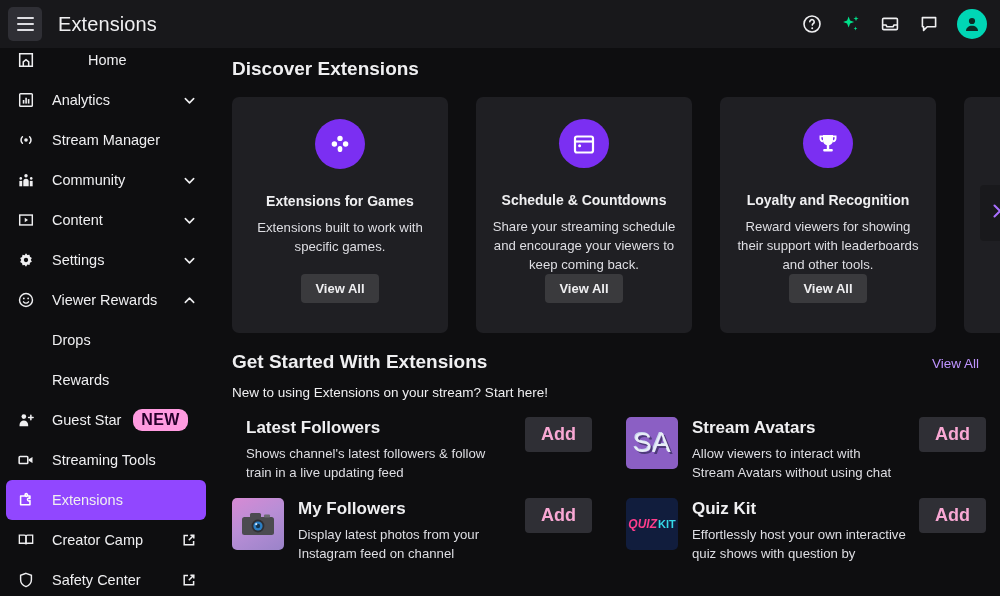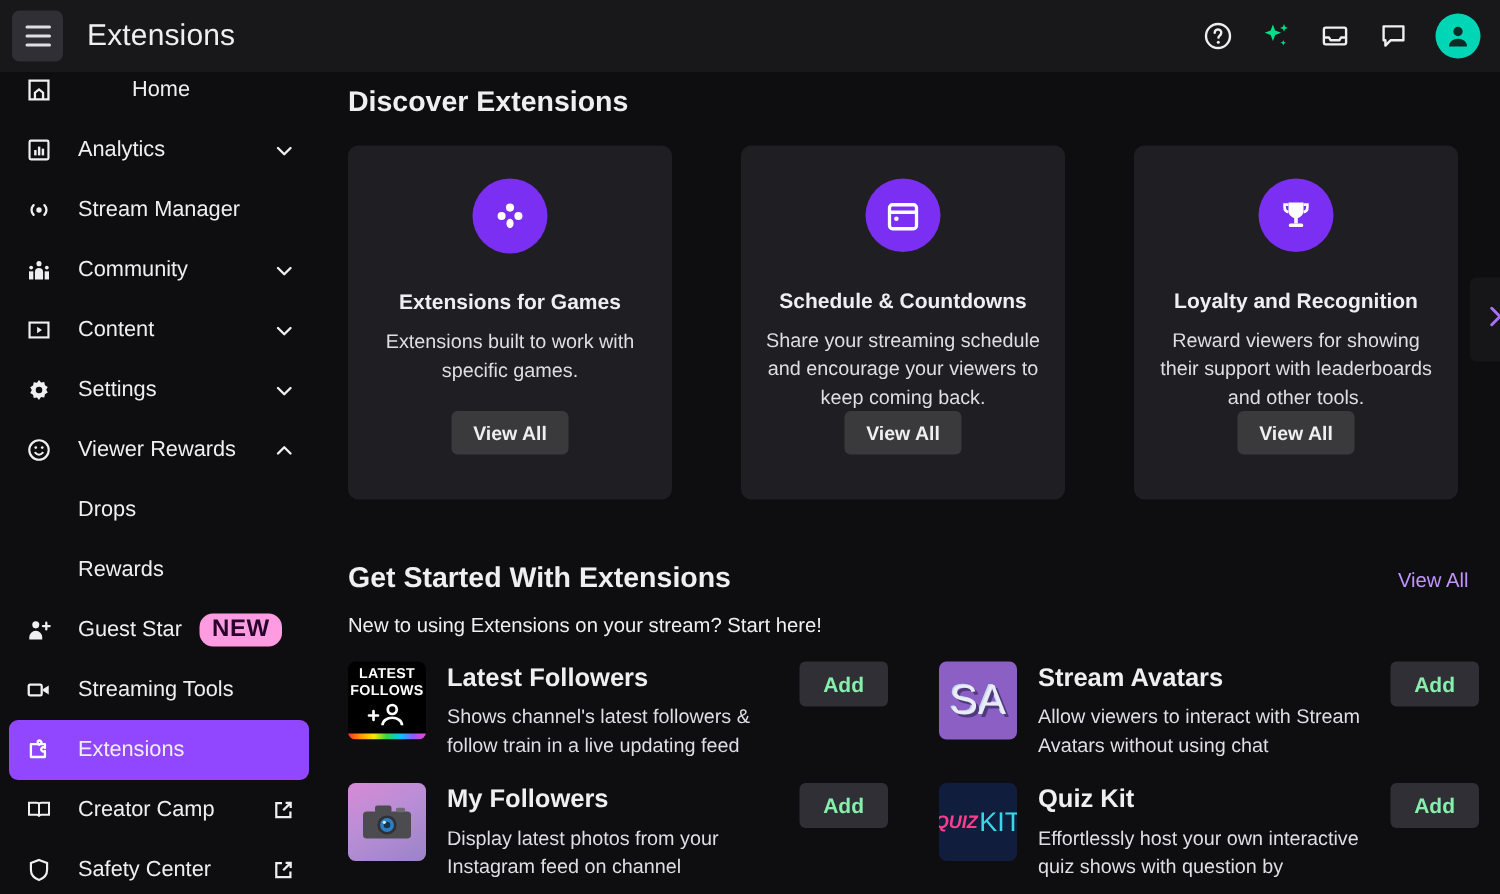--- a/index.html
+++ b/index.html
@@ -68,21 +68,21 @@
   
   .main {
     position: absolute; top: 48px; left: 212px; width: 788px; height: 548px;
     overflow: hidden;
     background: #0e0e10;
   }
   .section-title { font-size: 19px; font-weight: bold; color: #efeff1; }
 
   .discover { padding: 10px 0 0 20px; }
   .carousel { position: relative; margin-top: 17px; }
-  .cards { display: flex; gap: 46px; align-items: flex-end; }
+  .cards { display: flex; gap: 28px; align-items: flex-end; }
   .card {
     width: 216px; height: 236px; flex: 0 0 216px;
     background: #1f1f23; border-radius: 7px;
     display: flex; flex-direction: column; align-items: center;
     padding: 22px 16px 0 16px; text-align: center;
   }
   .card.partial { flex: 0 0 216px; }
   .card-circle {
     width: 50px; height: 50px; border-radius: 50%;
     background: #7b2ff2; display:flex; align-items:center; justify-content:center;
@@ -96,21 +96,21 @@
     padding: 7px 14px; border-radius: 4px; cursor: pointer;
   }
   .carousel-next {
     position: absolute; top: 88px; right: -14px;
     width: 34px; height: 56px; border-radius: 4px;
     background: rgba(24,24,27,0.82);
     display: flex; align-items: center; justify-content: center;
     cursor: pointer; z-index: 5;
   }
 
-  .getstarted { padding: 42px 0 0 20px; }
+  .getstarted { padding: 18px 0 0 20px; }
   .gs-head { display: flex; align-items: baseline; }
   .gs-viewall {
     margin-left: auto; margin-right: 21px;
     color: #bf94ff; font-size: 13.5px; cursor: pointer;
   }
   .gs-sub { margin-top: 12px; font-size: 13.5px; color: #efeff1; }
 
   .ext-grid {
     margin-top: 17px;
     display: grid; grid-template-columns: 360px 360px; column-gap: 34px; row-gap: 16px;
@@ -121,42 +121,42 @@
     overflow: hidden; position: relative;
   }
   .ext-text { margin-left: 14px; flex: 1 1 auto; min-width: 0; padding-top: 1px; }
   .ext-name { font-size: 17px; font-weight: bold; color: #efeff1; }
   .ext-desc {
     margin-top: 6px; font-size: 13.2px; line-height: 19px; color: #dedee3;
     max-height: 38px; overflow: hidden;
   }
   .ext-add {
     margin-left: 13px; flex: 0 0 auto; align-self: flex-start;
-    background: #2f2f35; color: #86efac; border: none;
-    font-family: inherit; font-size: 14px; font-weight: bold;
+    background: #2f2f35; color: #f9a8d4; border: none;
+    font-family: inherit; font-size: 18px; font-weight: bold;
     padding: 7px 16px; border-radius: 4px; cursor: pointer;
   }
 
   
   .th-latest { background: #000; display:flex; flex-direction:column; align-items:center; justify-content:flex-start; }
   .th-latest .l1 { margin-top: 4px; font-size: 9.5px; font-weight: bold; color:#fff; letter-spacing:.2px; line-height: 10px;}
   .th-latest .l2 { font-size: 9.5px; font-weight: bold; color:#fff; letter-spacing:.2px; line-height: 11px;}
   .th-latest .rainbow {
     position: absolute; bottom: 0; left: 0; width: 100%; height: 4px;
     background: linear-gradient(90deg,#ff2d2d,#ff9a00,#ffe500,#31d843,#00c8ff,#8b5cff,#ff3fd0);
   }
   .th-insta { background: linear-gradient(150deg,#d78ad4 0%, #b98ed6 45%, #9a83c9 100%); display:flex; align-items:center; justify-content:center; }
   .th-sa { background: #8b5fc4; display:flex; align-items:center; justify-content:center; }
   .th-sa .sa {
     font-size: 28px; font-weight: normal; color: #e8edf7; letter-spacing: 0px;
     text-shadow: 2px 2px 0 #4e3a7a, -1px -1px 0 #c9d6ee;
   }
   .th-quiz { background: #111d3d; display:flex; align-items:center; justify-content:center; }
   .th-quiz .q { font-size: 12px; font-weight: bold; color:#ff3d8b; font-style: italic;}
-  .th-quiz .k { font-size: 18px; font-weight: normal; color:#35d9e8; margin-left:1px; }
+  .th-quiz .k { font-size: 11px; font-weight: bold; color:#35d9e8; margin-left:1px; }
 </style>
 </head>
 <body>
 
 <div class="sidebar">
 
   <div class="sb-item" style="margin-top:2px;gap:36px;">
     <span class="sb-ico">
       <svg width="18" height="18" viewBox="0 0 20 20">
           <path d="M3 3h14v14H3z" fill="none" stroke="#efeff1" stroke-width="1.7"></path>
@@ -395,30 +395,20 @@
   <div class="getstarted">
     <div class="gs-head">
       <div class="section-title">Get Started With Extensions</div>
       <div class="gs-viewall">View All</div>
     </div>
     <div class="gs-sub">New to using Extensions on your stream? Start here!</div>
 
     <div class="ext-grid">
 
       <div class="ext-row">
-        <div class="ext-thumb th-latest">
-          <div class="l1">LATEST</div>
-          <div class="l2">FOLLOWS</div>
-          <svg width="30" height="18" viewBox="0 0 30 18" style="margin-top:2px">
-            <path d="M3 9h6M6 6v6" stroke="#fff" stroke-width="1.8" stroke-linecap="round"></path>
-            <circle cx="18.5" cy="5" r="3" fill="none" stroke="#fff" stroke-width="1.8"></circle>
-            <path d="M12 15.5c0-3 3-5 6.5-5s6.5 2 6.5 5" fill="none" stroke="#fff" stroke-width="1.8"></path>
-          </svg>
-          <div class="rainbow"></div>
-        </div>
         <div class="ext-text">
           <div class="ext-name">Latest Followers</div>
           <div class="ext-desc">Shows channel's latest followers &amp; follow train in a live updating feed</div>
         </div>
         <button class="ext-add">Add</button>
       </div>
 
       <div class="ext-row">
         <div class="ext-thumb th-sa">
           <div class="sa">SA</div>

